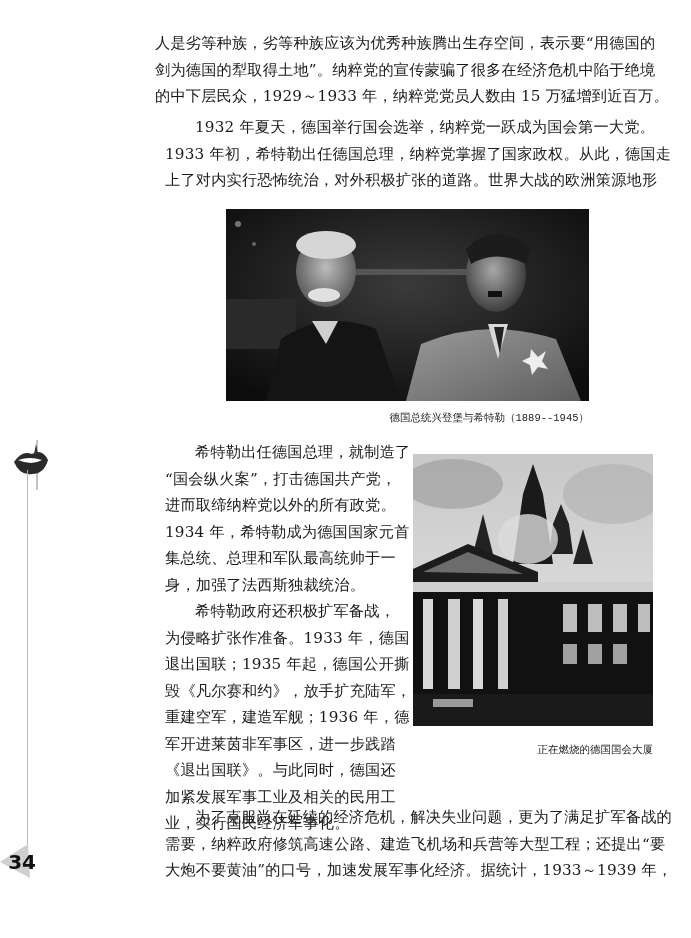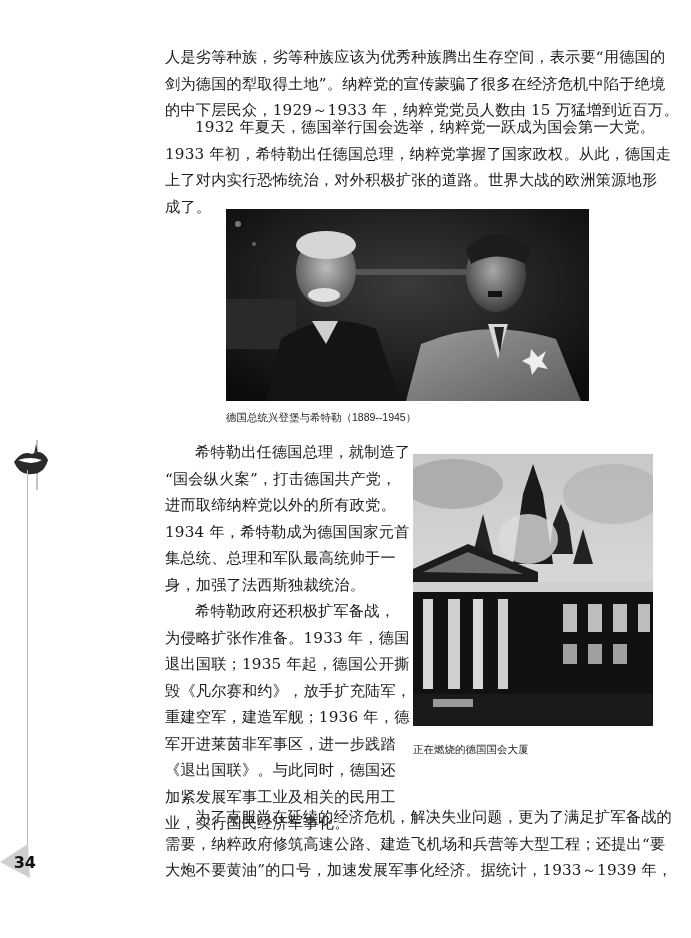--- a/index.html
+++ b/index.html
@@ -16,57 +16,56 @@
       text-align: justify;
       margin: 0;
     }
     .para .line { display: block; white-space: nowrap; }
     .kai { font-family: "DejaVu Serif", "Liberation Serif", serif; }
     .indent { padding-left: 30px; }
     .caption {
       position: absolute;
       font-size: 10.5px;
       color: #222;
-      text-align: left;
-      font-family: Liberation Sans, sans-serif;
+      text-align: right;
+      font-family: Liberation Mono, monospace;
     }
     .photo {
       position: absolute;
       overflow: hidden;
       background: #1a1a1a;
     }
     .margin-rule {
       position: absolute; left: 27px; top: 470px; width: 1px; height: 390px;
       background: #b9b9b9;
     }
     .page-num {
       position: absolute; left: 2px; top: 848px; width: 34px; height: 28px;
       font-family: "DejaVu Sans", "Liberation Sans", sans-serif;
-      font-size: 16px; font-weight: bold; color: #111;
+      font-size: 20px; font-weight: bold; color: #111;
       display: flex; align-items: center; justify-content: flex-end;
     }
     .page-num-bg {
       position: absolute; left: 0; top: 842px; width: 32px; height: 38px;
     }
     .emblem { position: absolute; left: 8px; top: 440px; width: 40px; height: 50px; }
   </style>
 </head>
 <body>
 
-<div class="para kai" style="left:165px; top:30px; width:490px;margin-top:14px;">
+<div class="para kai" style="left:155px; top:30px; width:490px;">
   <span class="line">人是劣等种族，劣等种族应该为优秀种族腾出生存空间，表示要“用德国的</span>
   <span class="line">剑为德国的犁取得土地”。纳粹党的宣传蒙骗了很多在经济危机中陷于绝境</span>
   <span class="line">的中下层民众，1929～1933 年，纳粹党党员人数由 15 万猛增到近百万。</span>
 </div>
 
 <div class="para" style="left:165px; top:114px; width:490px;">
   <span class="line indent">1932 年夏天，德国举行国会选举，纳粹党一跃成为国会第一大党。</span>
   <span class="line">1933 年初，希特勒出任德国总理，纳粹党掌握了国家政权。从此，德国走</span>
   <span class="line">上了对内实行恐怖统治，对外积极扩张的道路。世界大战的欧洲策源地形</span>
-  <span class="line">成了。</span>
 </div>
 
 <div class="photo" style="left:226px; top:209px; width:363px; height:192px;">
   <svg width="363" height="192" viewBox="0 0 363 192">
     <defs>
       <radialGradient id="bg1" cx="50%" cy="40%" r="70%">
         <stop offset="0%" stop-color="#3a3a3a"></stop>
         <stop offset="100%" stop-color="#0c0c0c"></stop>
       </radialGradient>
       <radialGradient id="face1" cx="50%" cy="45%" r="55%">

